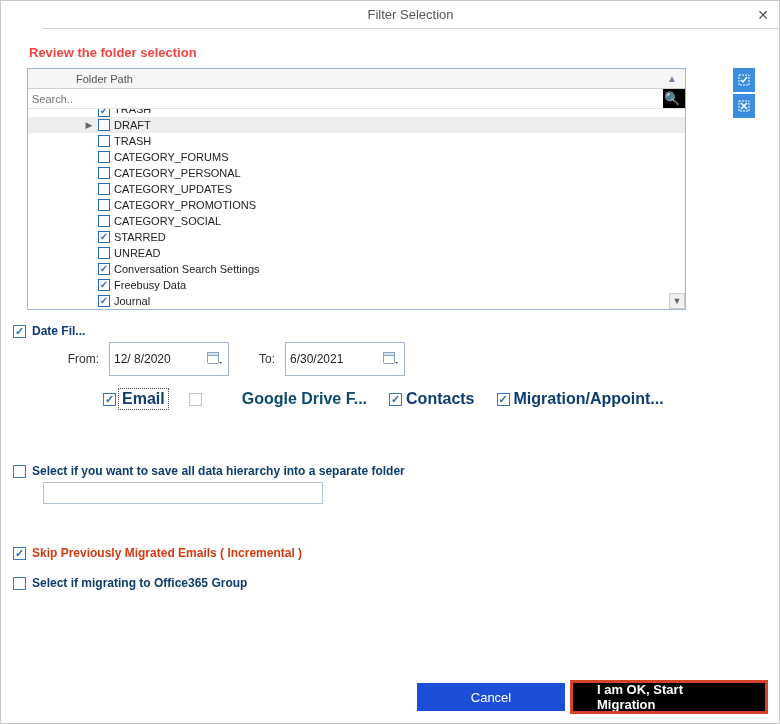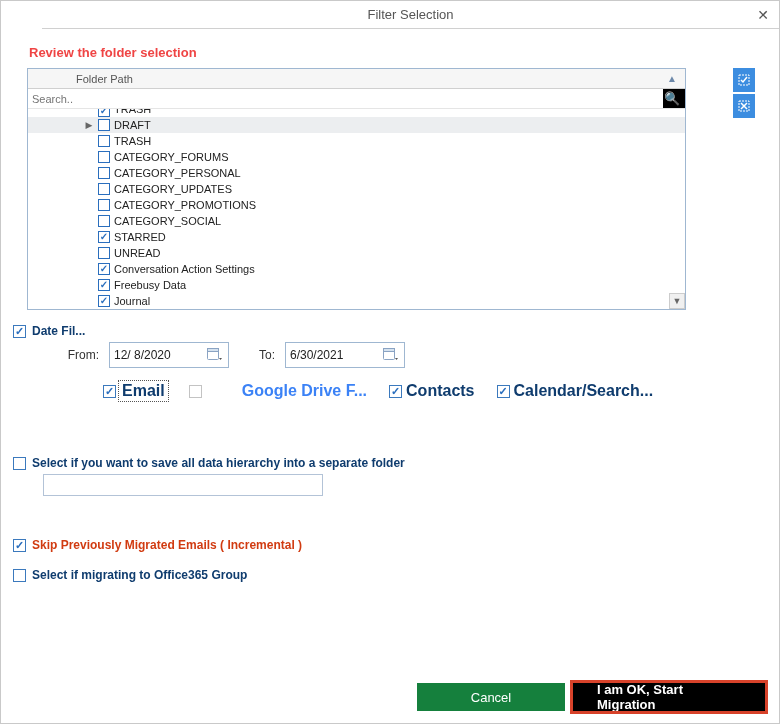--- a/index.html
+++ b/index.html
@@ -192,41 +192,41 @@
     display: flex;
     align-items: center;
     gap: 10px;
     margin: 4px 0 14px 50px;
   }
   .date-row .lbl { min-width: 36px; text-align: right; color: #333; }
   .datebox {
     display: flex;
     align-items: center;
     border: 1px solid #9fb7d1;
-    height: 26px;
+    height: 34px;
     width: 120px;
     padding: 0 4px;
     background: #fff;
     justify-content: space-between;
   }
   .datebox .val { font-size: 12px; color: #222; }
   .datebox .drop {
     width: 18px; height: 16px;
     display: flex; align-items: center; justify-content: center;
     position: relative;
   }
   .datebox .drop svg { display:block; }
   .type-filters {
     display: flex;
     align-items: center;
     gap: 22px;
     margin: 0 0 56px 90px;
   }
   .type-filters .item { display: flex; align-items: center; gap: 4px; font-weight: bold; color: #0F3C6E; font-size:16px; }
-  .type-filters .item.disabled { color: #3b82f6; gap: 40px; }
+  .type-filters .item.disabled { color: #0c4a6e; gap: 40px; }
   .type-filters .item.disabled .chk-lg { border-color: #c3c3c3; }
   .type-filters .item .dotted { padding: 0 2px; }
   .type-filters .item.focus .dotted { outline: 1px dotted #555; outline-offset: 1px; }
   .hierarchy-input {
     width: 280px;
     height: 22px;
     border: 1px solid #b3c3d7;
     margin: 4px 0 42px 30px;
     display: block;
     padding: 2px 4px;
@@ -242,21 +242,21 @@
   .btn {
     height: 28px;
     display: flex;
     align-items: center;
     justify-content: center;
     color: #fff;
     font-size: 13px;
     cursor: pointer;
     padding: 0 24px;
   }
-  .btn-cancel { background: #15803d; width: 148px; }
+  .btn-cancel { background: #1d4ed8; width: 148px; }
   .btn-primary { background: #000000; outline: 3px solid #d7422a; outline-offset: 0; width: 192px; font-weight: bold; }
 </style>
 </head>
 <body>
 
 <div class="titlebar">
   <span>Filter Selection</span>
   <span class="close">✕</span>
 </div>
 
@@ -321,21 +321,21 @@
             <span>STARRED</span>
           </div>
           <div class="tree-row">
             <span class="expander"></span>
             <span class="chk"></span>
             <span>UNREAD</span>
           </div>
           <div class="tree-row">
             <span class="expander"></span>
             <span class="chk checked"></span>
-            <span>Conversation Action Settings</span>
+            <span>Conversation Search Settings</span>
           </div>
           <div class="tree-row">
             <span class="expander"></span>
             <span class="chk checked"></span>
             <span>Freebusy Data</span>
           </div>
           <div class="tree-row">
             <span class="expander"></span>
             <span class="chk checked"></span>
             <span>Journal</span>
@@ -396,21 +396,21 @@
     <div class="item disabled">
       <span class="chk-lg"></span>
       <span>Google Drive F...</span>
     </div>
     <div class="item">
       <span class="chk-lg checked"></span>
       <span>Contacts</span>
     </div>
     <div class="item">
       <span class="chk-lg checked"></span>
-      <span>Calendar/Search...</span>
+      <span>Migration/Appoint...</span>
     </div>
   </div>
 
   <div class="row-line">
     <span class="chk-lg"></span>
     <span class="opt-label">Select if you want to save all data hierarchy into a separate folder</span>
   </div>
   <input class="hierarchy-input" type="text" value="" style="">
 
   <div class="row-line" style="margin-bottom:16px;">

